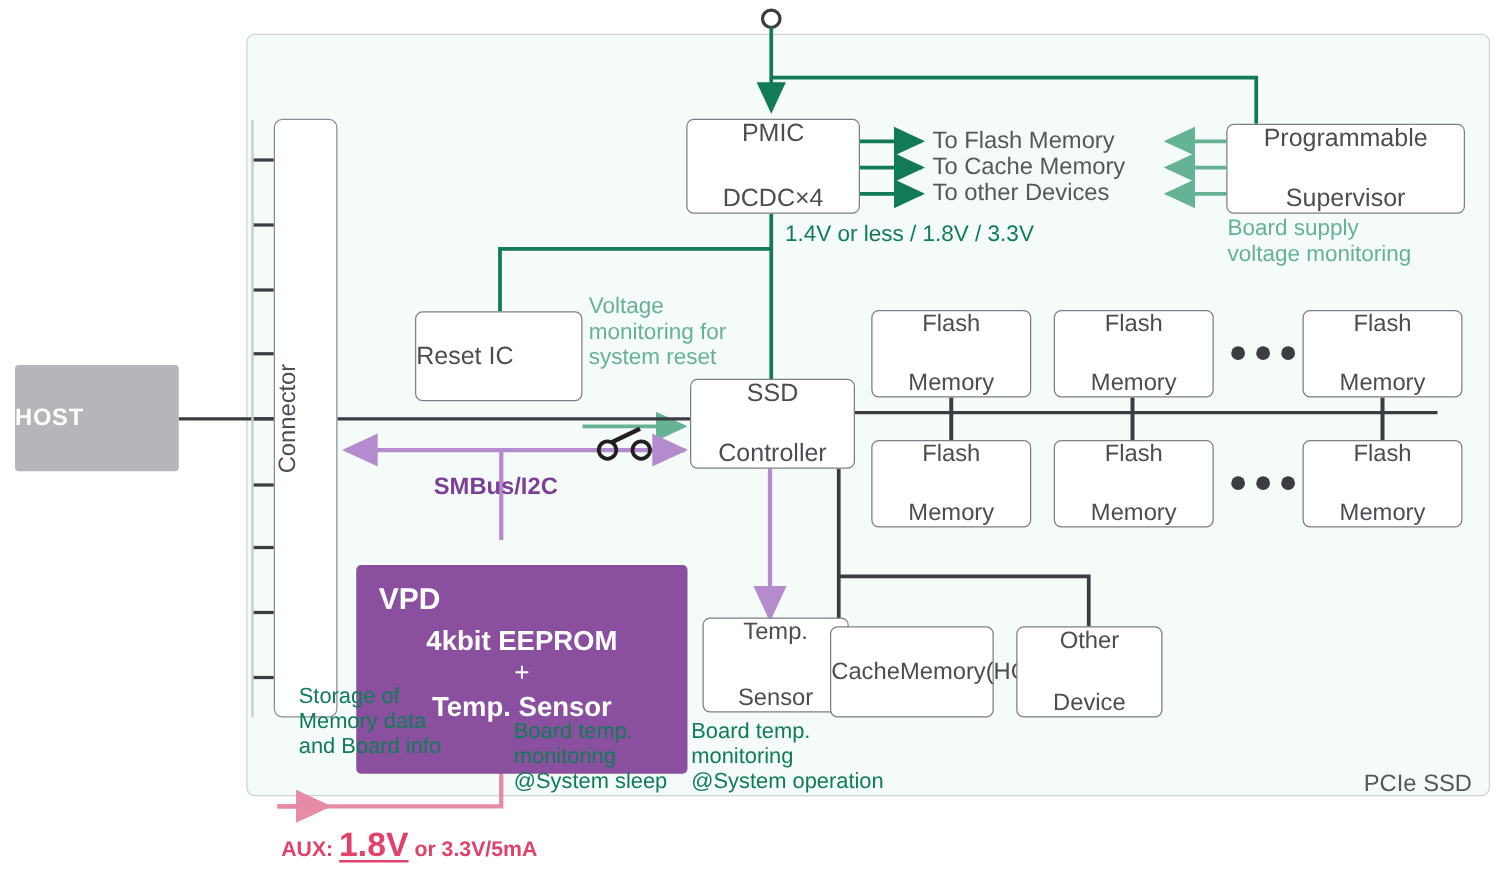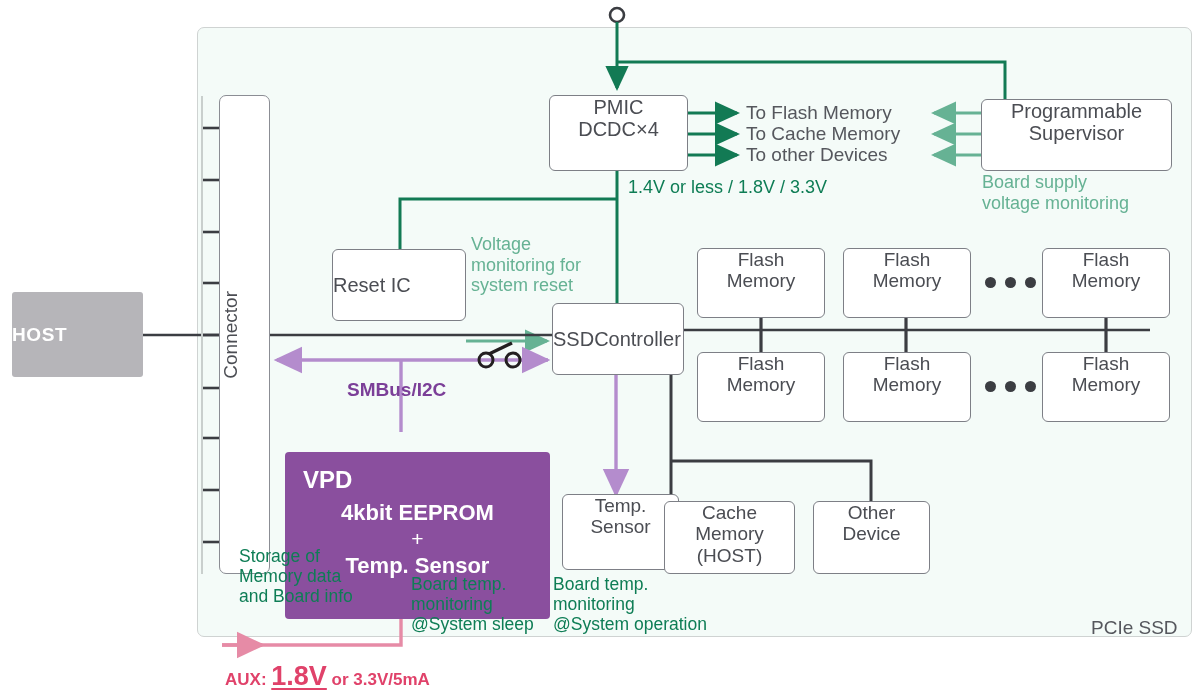--- a/index.html
+++ b/index.html
@@ -2,21 +2,21 @@
 <html><head>
 <meta charset="utf-8">
 <style>
   html,body{margin:0;padding:0;background:#ffffff;}
   body{width:1200px;height:700px;position:relative;overflow:hidden;
        font-family:"Liberation Sans","DejaVu Sans",sans-serif;}
   #stage{position:absolute;left:0;top:0;width:1200px;height:700px;}
   svg#wires{position:absolute;left:0;top:0;width:1200px;height:700px;}
 
   .node{position:absolute;box-sizing:border-box;display:flex;align-items:center;
-        justify-content:flex-start;text-align:center;line-height:1.12;}
+        justify-content:space-between;text-align:center;line-height:1.12;}
 
   .ssdframe{border:1.6px solid #cfd3d2;border-radius:7px;background:#f4fbf8;}
 
   .box{background:#ffffff;border:1.4px solid #7d7f86;border-radius:6px;color:#4b4d53;}
 
   .host{background:#b6b5b9;border:none;border-radius:3px;color:#ffffff;
         font-weight:bold;font-size:19px;letter-spacing:.6px;}
 
   .connector{background:#ffffff;border:1.4px solid #8b8d94;border-radius:7px;color:#4b4d53;}
   .connector span{writing-mode:vertical-rl;transform:rotate(180deg);font-size:19px;}
@@ -139,21 +139,21 @@
 
   <div class="node box" style="left:981px;top:99px;width:191px;height:72px;flex-direction:column;font-size:20px;">
     <span>Programmable</span>
     <span>Supervisor</span>
   </div>
 
   <div class="node box" style="left:332px;top:249px;width:134px;height:72px;font-size:20px;">
     <span>Reset IC</span>
   </div>
 
-  <div class="node box" style="left:552px;top:303px;width:132px;height:72px;flex-direction:row;font-size:20px;">
+  <div class="node box" style="left:552px;top:303px;width:132px;height:72px;flex-direction:column;font-size:20px;">
     <span>SSD</span>
     <span>Controller</span>
   </div>
 
   <div class="node box" style="left:697px;top:248px;width:128px;height:70px;flex-direction:column;font-size:19px;">
     <span>Flash</span>
     <span>Memory</span>
   </div>
   <div class="node box" style="left:843px;top:248px;width:128px;height:70px;flex-direction:column;font-size:19px;">
     <span>Flash</span>
@@ -192,21 +192,21 @@
     <div class="l2">4kbit EEPROM</div>
     <div class="l3">+</div>
     <div class="l4">Temp. Sensor</div>
   </div>
 
   <div class="node box" style="left:531px;top:494px;width:117px;height:76px;flex-direction:column;font-size:19px;margin-left:31px;">
     <span>Temp.</span>
     <span>Sensor</span>
   </div>
 
-  <div class="node box" style="left:664px;top:501px;width:131px;height:73px;flex-direction:column;font-size:19px;">
+  <div class="node box" style="left:664px;top:501px;width:131px;height:73px;flex-direction:row;font-size:19px;">
     <span>Cache</span>
     <span>Memory</span>
     <span>(HOST)</span>
   </div>
 
   <div class="node box" style="left:813px;top:501px;width:117px;height:73px;flex-direction:column;font-size:19px;">
     <span>Other</span>
     <span>Device</span>
   </div>
 

